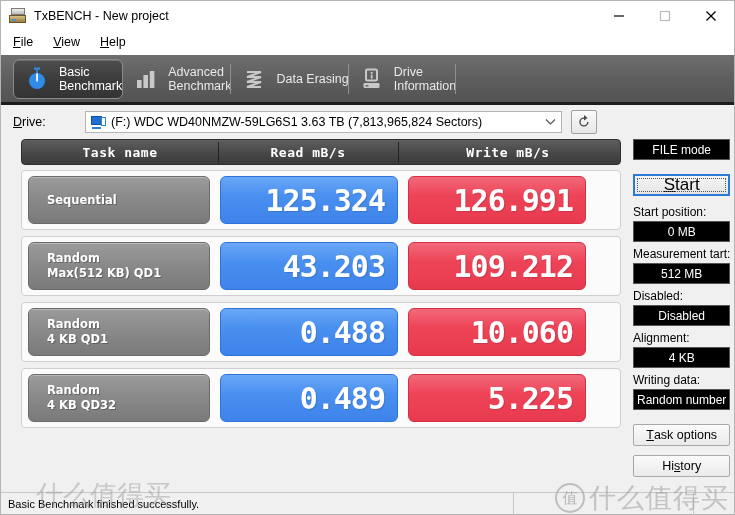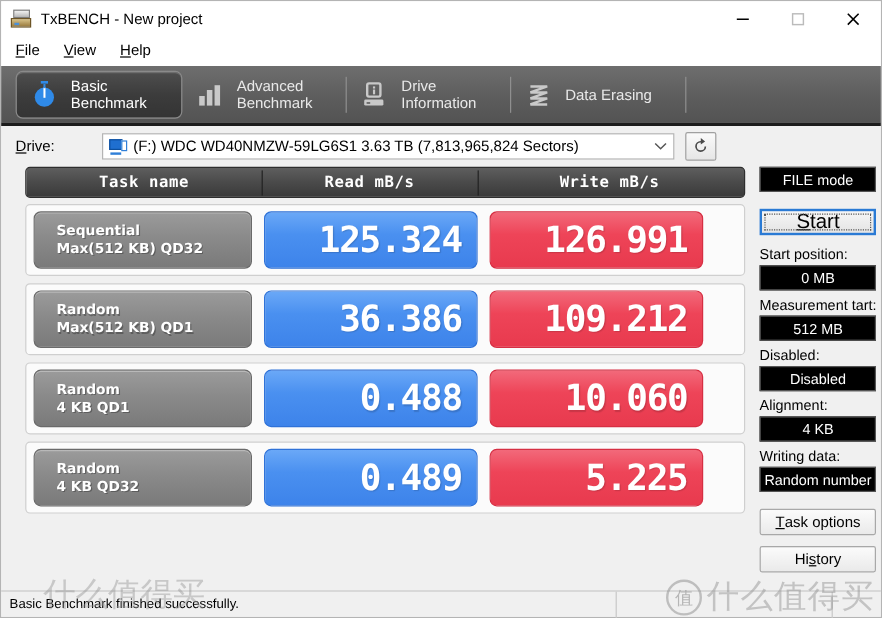--- a/index.html
+++ b/index.html
@@ -98,21 +98,21 @@
     display: flex;
     align-items: stretch;
     padding-left: 12px;
     flex: 0 0 auto;
     border-bottom: 3px solid #1c1c1c;
     position: relative;
   }
   .tab {
     display: flex;
     align-items: center;
-    padding: 0 29px 0 10px;
+    padding: 0 0 0 10px;
     margin: 4px 0 3px 0;
     color: #ffffff;
     position: relative;
     white-space: nowrap;
   }
   .tab.active {
     background: linear-gradient(#4e4e4e, #3c3c3c 50%, #343434);
     border: 1px solid #8a8a8a;
     border-radius: 6px;
     box-shadow: inset 0 1px 0 rgba(255,255,255,0.18);
@@ -511,42 +511,42 @@
       <div class="tab-label">
         <span class="l1">Advanced</span>
         <span class="l2">Benchmark</span>
       </div>
       <div class="sep"></div>
     </div>
 
     <div class="tab inactive">
       <div class="tab-icon">
         <svg width="22" height="22" viewBox="0 0 22 22">
+          <path d="M4 4 L18 4 L4 9 L18 9 L4 14 L18 14 L4 19 L18 19" fill="none" stroke="#c9c9c9" stroke-width="2.1"></path>
+        </svg>
+      </div>
+      <div class="tab-label">
+        <span class="l1">Data Erasing</span>
+      </div>
+      <div class="sep"></div>
+    </div>
+
+    <div class="tab inactive">
+      <div class="tab-icon">
+        <svg width="22" height="22" viewBox="0 0 22 22">
           <rect x="5" y="1.5" width="11" height="11" rx="1.5" fill="none" stroke="#c9c9c9" stroke-width="2"></rect>
           <rect x="9.8" y="4" width="1.8" height="1.8" fill="#c9c9c9"></rect>
           <rect x="9.8" y="6.6" width="1.8" height="4" fill="#c9c9c9"></rect>
           <rect x="2.5" y="15" width="16" height="5" rx="1.2" fill="#c9c9c9"></rect>
           <rect x="4.5" y="17" width="3" height="1.6" fill="#6e6e6e"></rect>
         </svg>
       </div>
       <div class="tab-label">
         <span class="l1">Drive</span>
         <span class="l2">Information</span>
-      </div>
-      <div class="sep"></div>
-    </div>
-
-    <div class="tab inactive">
-      <div class="tab-icon">
-        <svg width="22" height="22" viewBox="0 0 22 22">
-          <path d="M4 4 L18 4 L4 9 L18 9 L4 14 L18 14 L4 19 L18 19" fill="none" stroke="#c9c9c9" stroke-width="2.1"></path>
-        </svg>
-      </div>
-      <div class="tab-label">
-        <span class="l1">Data Erasing</span>
       </div>
       <div class="sep"></div>
     </div>
 
   </div>
 
   <div class="content">
 
     <div class="drive-row">
       <div class="drive-label"><u>D</u><span>rive:</span></div>
@@ -576,32 +576,31 @@
 
         <div class="res-header">
           <div class="hcell task">Task name</div>
           <div class="hcell read">Read mB/s</div>
           <div class="hcell write">Write mB/s</div>
         </div>
 
         <div class="res-row">
           <div class="task-btn">
             <span class="tl">Sequential</span>
-            <span class="tl">Max(512 KB) QD32</span>
           </div>
           <div class="val-cell read">125.324</div>
           <div class="val-cell write">126.991</div>
         </div>
 
         <div class="res-row">
           <div class="task-btn">
             <span class="tl">Random</span>
             <span class="tl">Max(512 KB) QD1</span>
           </div>
-          <div class="val-cell read">36.386</div>
+          <div class="val-cell read">43.203</div>
           <div class="val-cell write">109.212</div>
         </div>
 
         <div class="res-row">
           <div class="task-btn">
             <span class="tl">Random</span>
             <span class="tl">4 KB QD1</span>
           </div>
           <div class="val-cell read">0.488</div>
           <div class="val-cell write">10.060</div>

